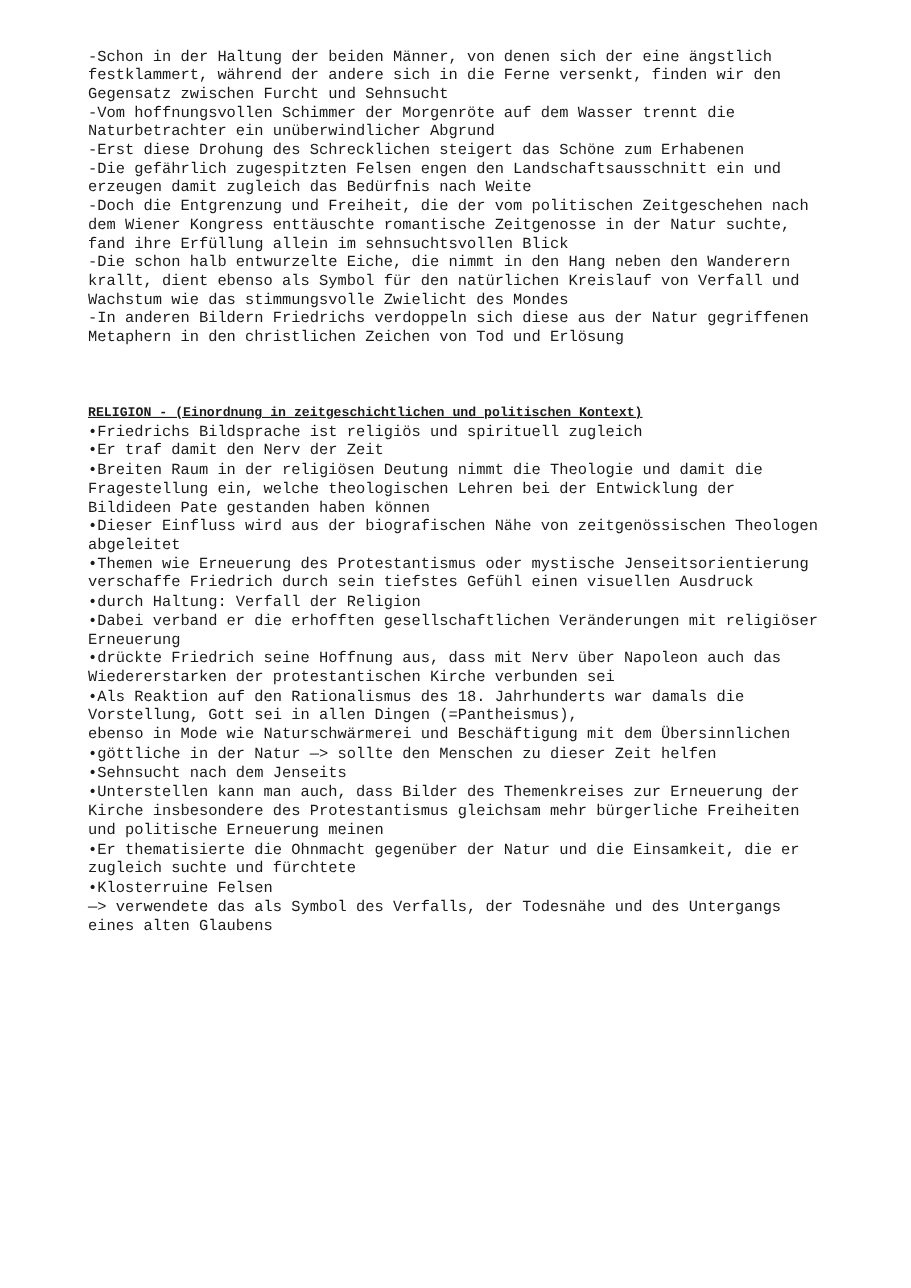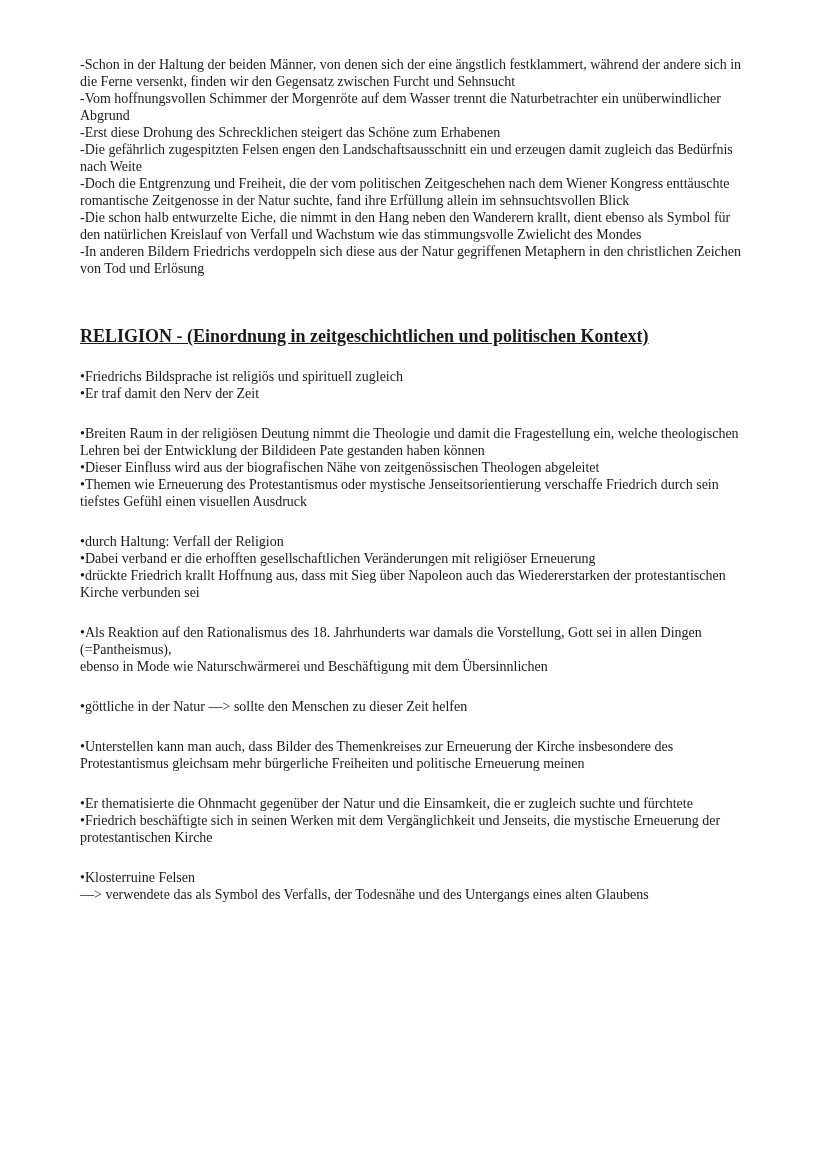--- a/index.html
+++ b/index.html
@@ -9,40 +9,40 @@
   }
   body {
     width: 828px;
     height: 1171px;
     overflow: hidden;
   }
   .page {
     box-sizing: border-box;
     width: 828px;
     min-height: 1171px;
-    padding: 56px 80px 40px 80px;
-    font-family: Liberation Serif, serif;
+    padding: 44px 80px 40px 80px;
+    font-family: Liberation Mono, monospace;
     font-size: 14px;
     line-height: 17px;
     color: #1a1a1a;
     background: #ffffff;
   }
   .line {
     margin: 0;
     white-space: pre-wrap;
   }
   .heading {
-    font-size: 18px;
+    font-size: 12px;
     line-height: 17px;
     font-weight: bold;
     text-decoration: underline;
     margin: 51px 0 0 0;
   }
   .group {
-    margin-top: 23px;
+    margin-top: 1px;
   }
 </style>
 </head>
 <body>
 
 <div class="page">
 
   <div class="intro">
     <p class="line">-Schon in der Haltung der beiden Männer, von denen sich der eine ängstlich festklammert, während der andere sich in die Ferne versenkt, finden wir den Gegensatz zwischen Furcht und Sehnsucht</p>
     <p class="line">-Vom hoffnungsvollen Schimmer der Morgenröte auf dem Wasser trennt die Naturbetrachter ein unüberwindlicher Abgrund</p>
@@ -62,39 +62,39 @@
 
   <div class="group">
     <p class="line">•Breiten Raum in der religiösen Deutung nimmt die Theologie und damit die Fragestellung ein, welche theologischen Lehren bei der Entwicklung der Bildideen Pate gestanden haben können</p>
     <p class="line">•Dieser Einfluss wird aus der biografischen Nähe von zeitgenössischen Theologen abgeleitet</p>
     <p class="line">•Themen wie Erneuerung des Protestantismus oder mystische Jenseitsorientierung verschaffe Friedrich durch sein tiefstes Gefühl einen visuellen Ausdruck</p>
   </div>
 
   <div class="group">
     <p class="line">•durch Haltung: Verfall der Religion</p>
     <p class="line">•Dabei verband er die erhofften gesellschaftlichen Veränderungen mit religiöser Erneuerung</p>
-    <p class="line">•drückte Friedrich krallt Hoffnung aus, dass mit Sieg über Napoleon auch das Wiedererstarken der protestantischen Kirche verbunden sei</p>
+    <p class="line">•drückte Friedrich seine Hoffnung aus, dass mit Nerv über Napoleon auch das Wiedererstarken der protestantischen Kirche verbunden sei</p>
   </div>
 
   <div class="group">
     <p class="line">•Als Reaktion auf den Rationalismus des 18. Jahrhunderts war damals die Vorstellung, Gott sei in allen Dingen (=Pantheismus),
 ebenso in Mode wie Naturschwärmerei und Beschäftigung mit dem Übersinnlichen</p>
   </div>
 
   <div class="group">
     <p class="line">•göttliche in der Natur —&gt; sollte den Menschen zu dieser Zeit helfen</p>
+    <p class="line">•Sehnsucht nach dem Jenseits</p>
   </div>
 
   <div class="group">
     <p class="line">•Unterstellen kann man auch, dass Bilder des Themenkreises zur Erneuerung der Kirche insbesondere des Protestantismus gleichsam mehr bürgerliche Freiheiten und politische Erneuerung meinen</p>
   </div>
 
   <div class="group">
     <p class="line">•Er thematisierte die Ohnmacht gegenüber der Natur und die Einsamkeit, die er zugleich suchte und fürchtete</p>
-    <p class="line">•Friedrich beschäftigte sich in seinen Werken mit dem Vergänglichkeit und Jenseits, die mystische Erneuerung der protestantischen Kirche</p>
   </div>
 
   <div class="group">
     <p class="line">•Klosterruine Felsen</p>
     <p class="line">—&gt; verwendete das als Symbol des Verfalls, der Todesnähe und des Untergangs eines alten Glaubens</p>
   </div>
 
 </div>
 
 </body></html>

